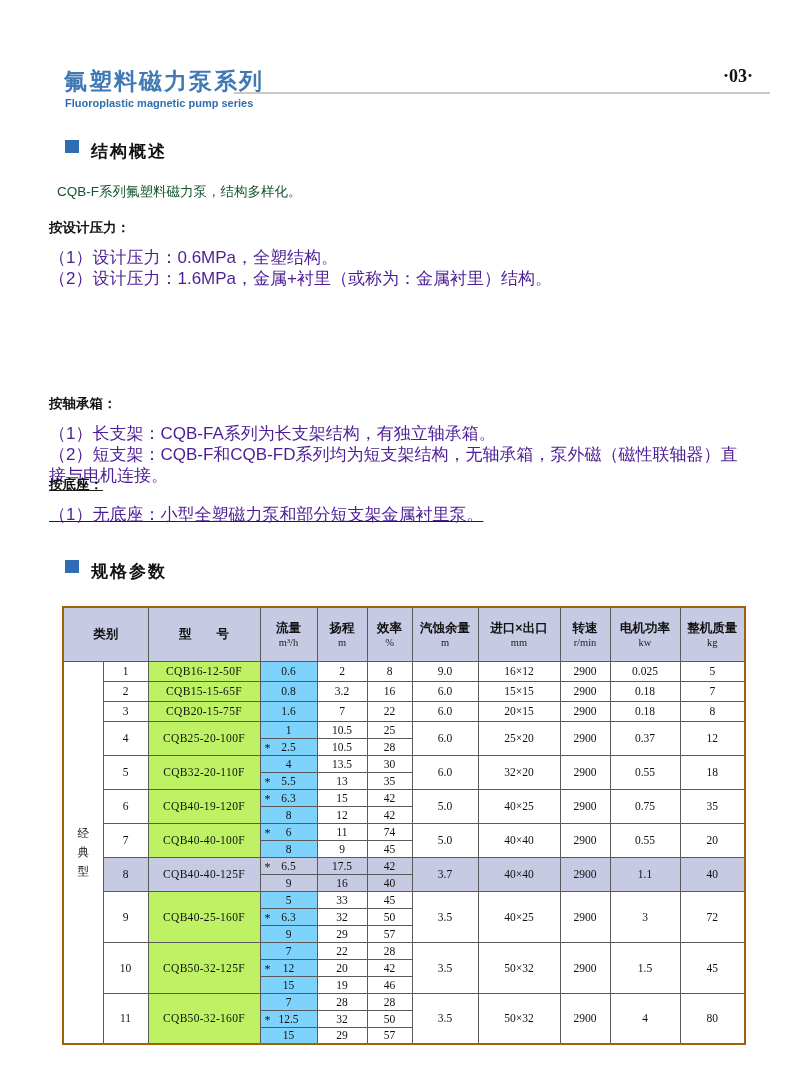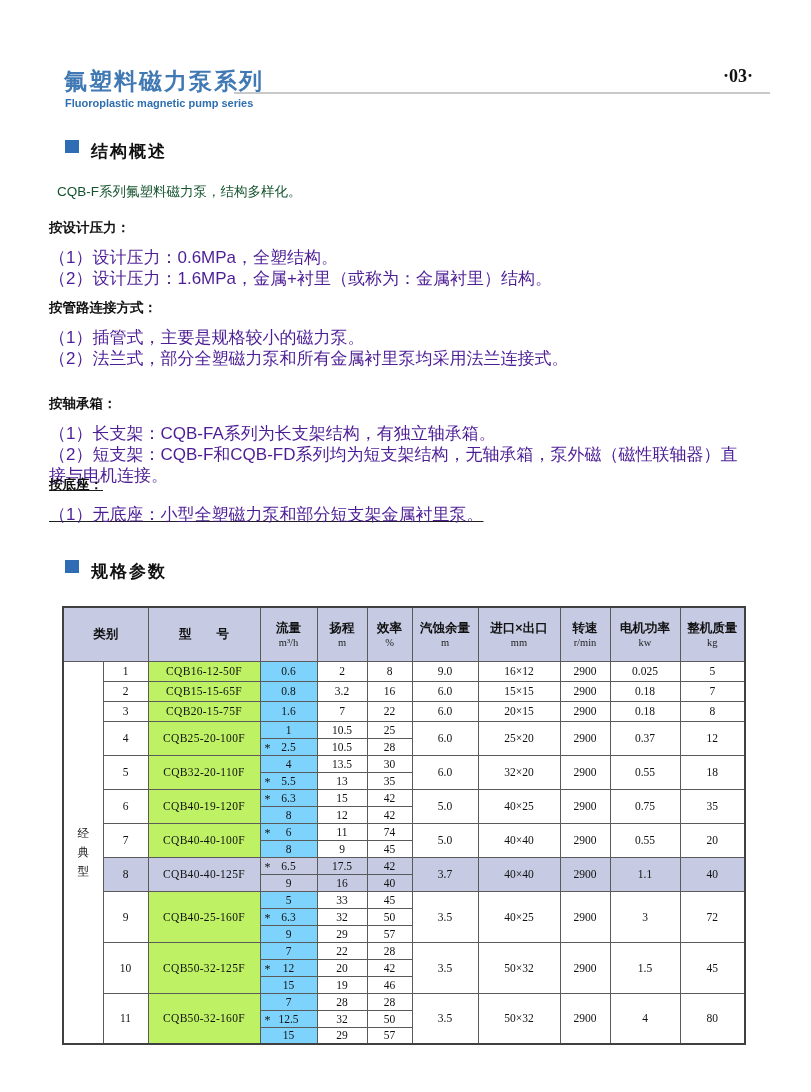--- a/index.html
+++ b/index.html
@@ -28,21 +28,21 @@
   .para { position:absolute; left:57px; font-size:13.5px; color:#14532d; }
   #intro { top:183px; }
   .group { position:absolute; left:49px; width:700px; }
   .g-head { font-size:13.5px; font-weight:bold; color:#111; margin-bottom:10px; }
   .g-item { font-size:17px; color:#4c1d95; line-height:21px; }
   #g0 { top:219px; } #g1 { top:299px; } #g2 { top:395px; } #g3 { top:476px;text-decoration:underline; }
 
   
   .spec-table-wrap { position:absolute; left:62px; top:606px; }
   table.spec { border-collapse:collapse; table-layout:fixed; width:682px;
-               border:2px solid #404040; }
+               border:2px solid #a16207; }
   table.spec td { border:1px solid #5a5a5a; text-align:center; vertical-align:middle;
                   font-family:"Liberation Serif", serif; font-size:11.5px; color:#111;
                   padding:0; overflow:hidden; }
   thead td { background:#c6cae2; height:54px; }
   .th-label { font-family:"Liberation Sans", sans-serif; font-size:12.5px; font-weight:bold; color:#111; line-height:16px; }
   .th-unit  { font-family:"Liberation Serif", serif; font-size:10.5px; color:#222; line-height:13px; }
   .cat-cell { font-family:"Liberation Sans", sans-serif; font-size:13px; color:#111; background:#fff; }
   .cat-cell div { line-height:19px; }
   .num-cell, .head-cell, .eff-cell, .npsh-cell, .ports-cell, .speed-cell, .power-cell, .weight-cell { background:#fff; }
   .model-cell { background:#bef264; letter-spacing:0.3px; }
@@ -66,25 +66,20 @@
   </div>
 
   <div class="para" id="intro">CQB-F系列氟塑料磁力泵，结构多样化。</div>
 
   <div class="group" id="g0">
     <div class="g-head">按设计压力：</div>
     <div class="g-item">（1）设计压力：0.6MPa，全塑结构。</div>
     <div class="g-item">（2）设计压力：1.6MPa，金属+衬里（或称为：金属衬里）结构。</div>
   </div>
 
-  <div class="group" id="g1">
-    <div class="g-head">按管路连接方式：</div>
-    <div class="g-item">（1）插管式，主要是规格较小的磁力泵。</div>
-    <div class="g-item">（2）法兰式，部分全塑磁力泵和所有金属衬里泵均采用法兰连接式。</div>
-  </div>
 
   <div class="group" id="g2">
     <div class="g-head">按轴承箱：</div>
     <div class="g-item">（1）长支架：CQB-FA系列为长支架结构，有独立轴承箱。</div>
     <div class="g-item">（2）短支架：CQB-F和CQB-FD系列均为短支架结构，无轴承箱，泵外磁（磁性联轴器）直接与电机连接。</div>
   </div>
 
   <div class="group" id="g3">
     <div class="g-head">按底座：</div>
     <div class="g-item">（1）无底座：小型全塑磁力泵和部分短支架金属衬里泵。</div>

